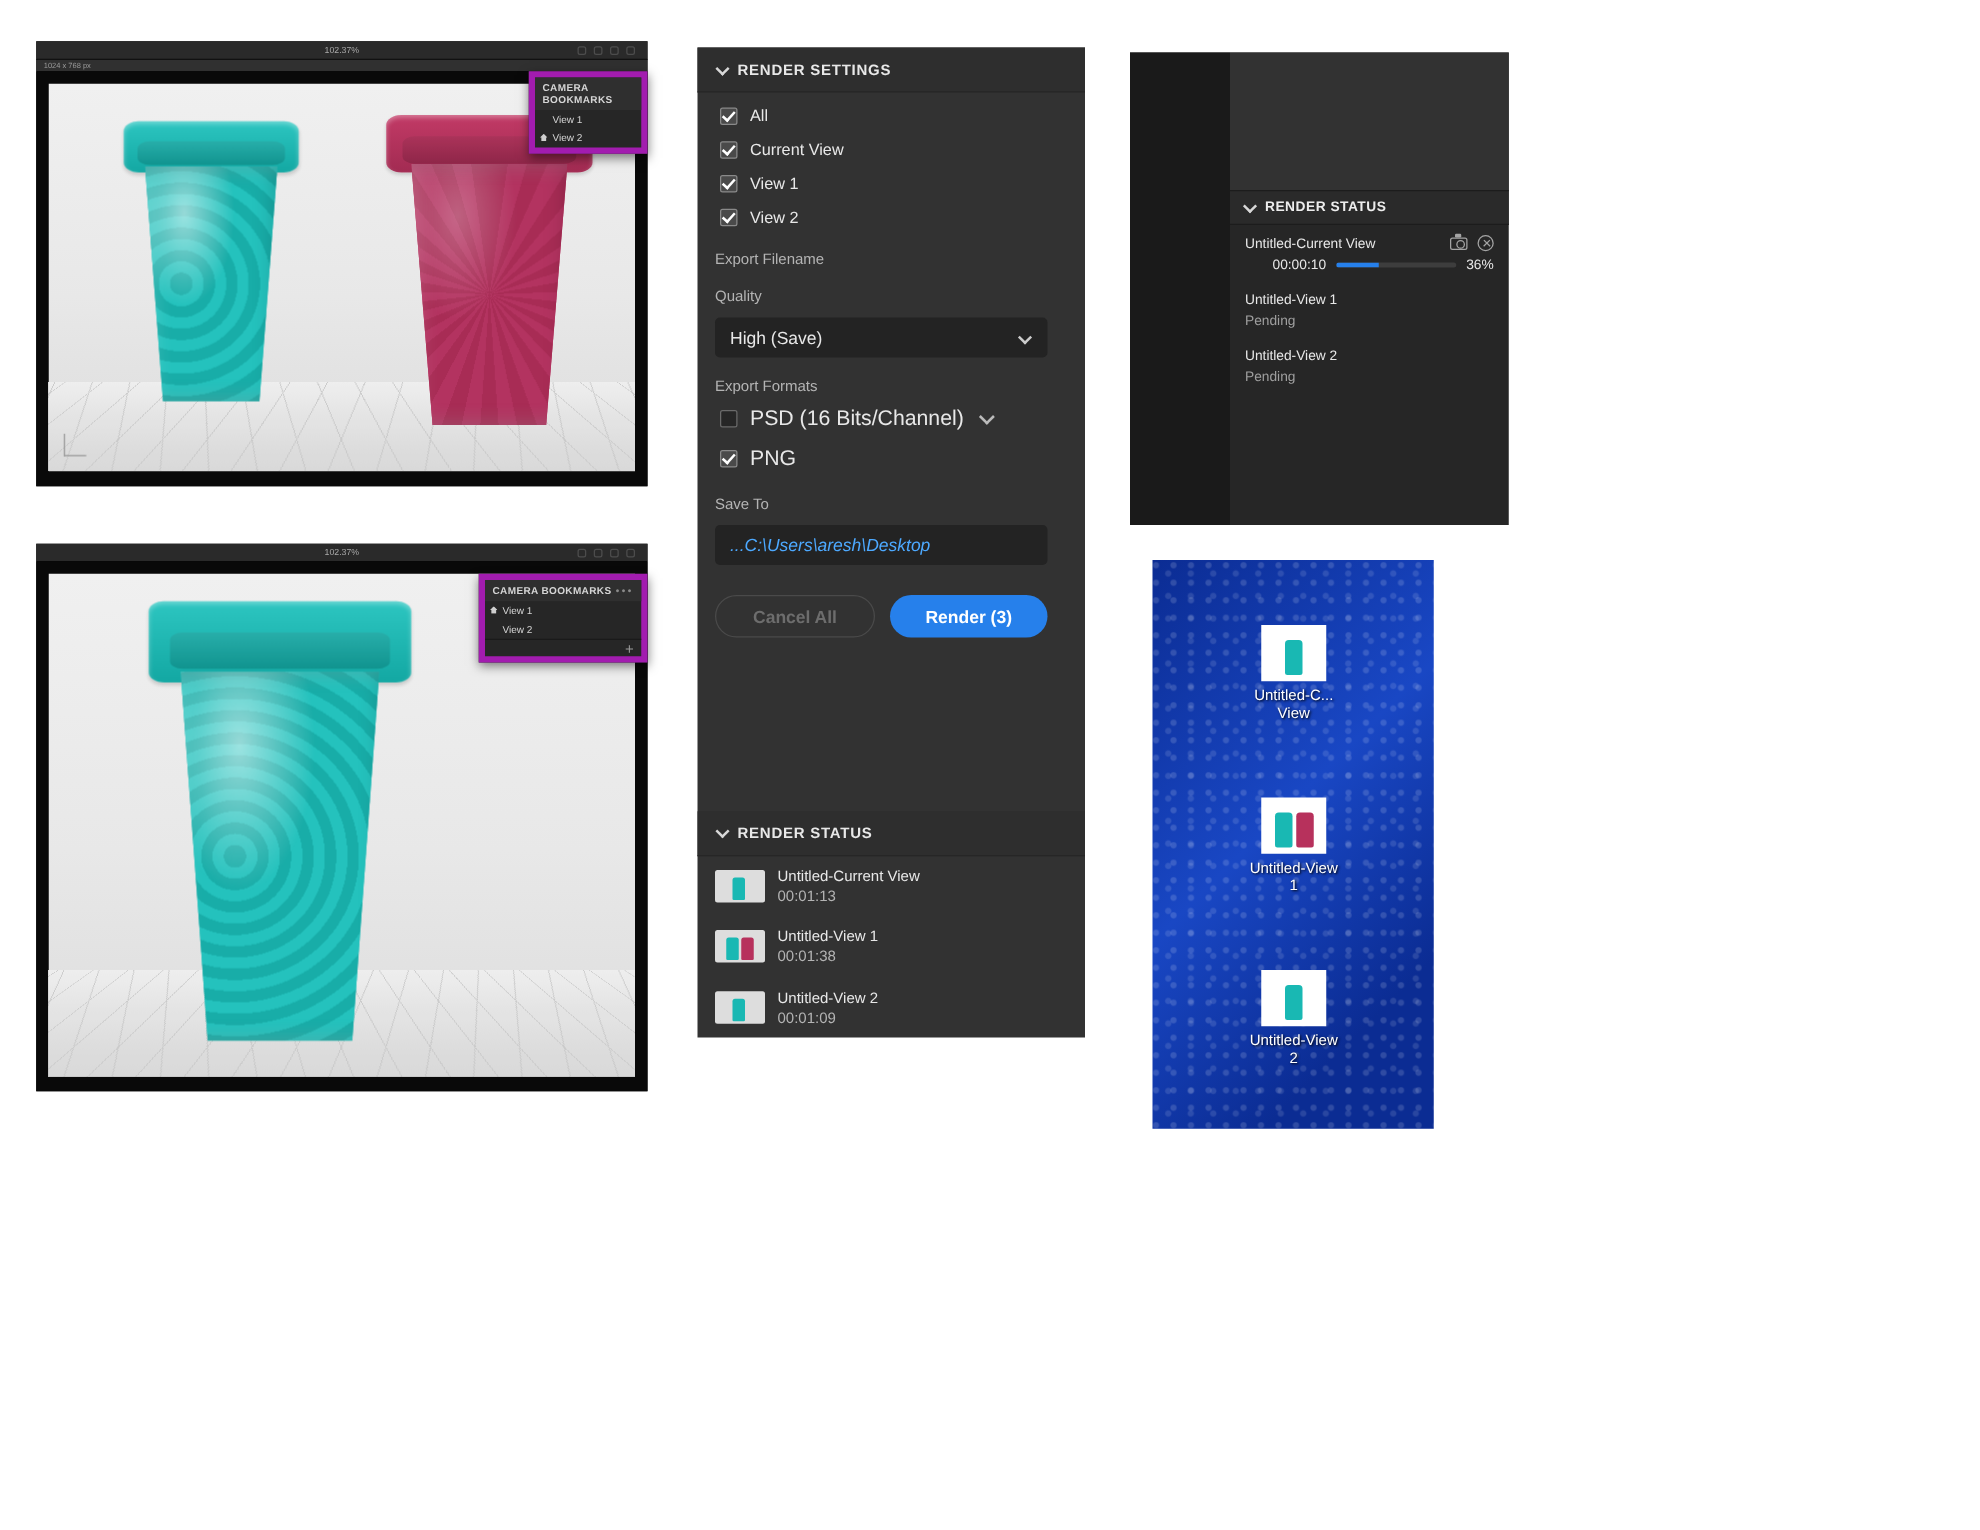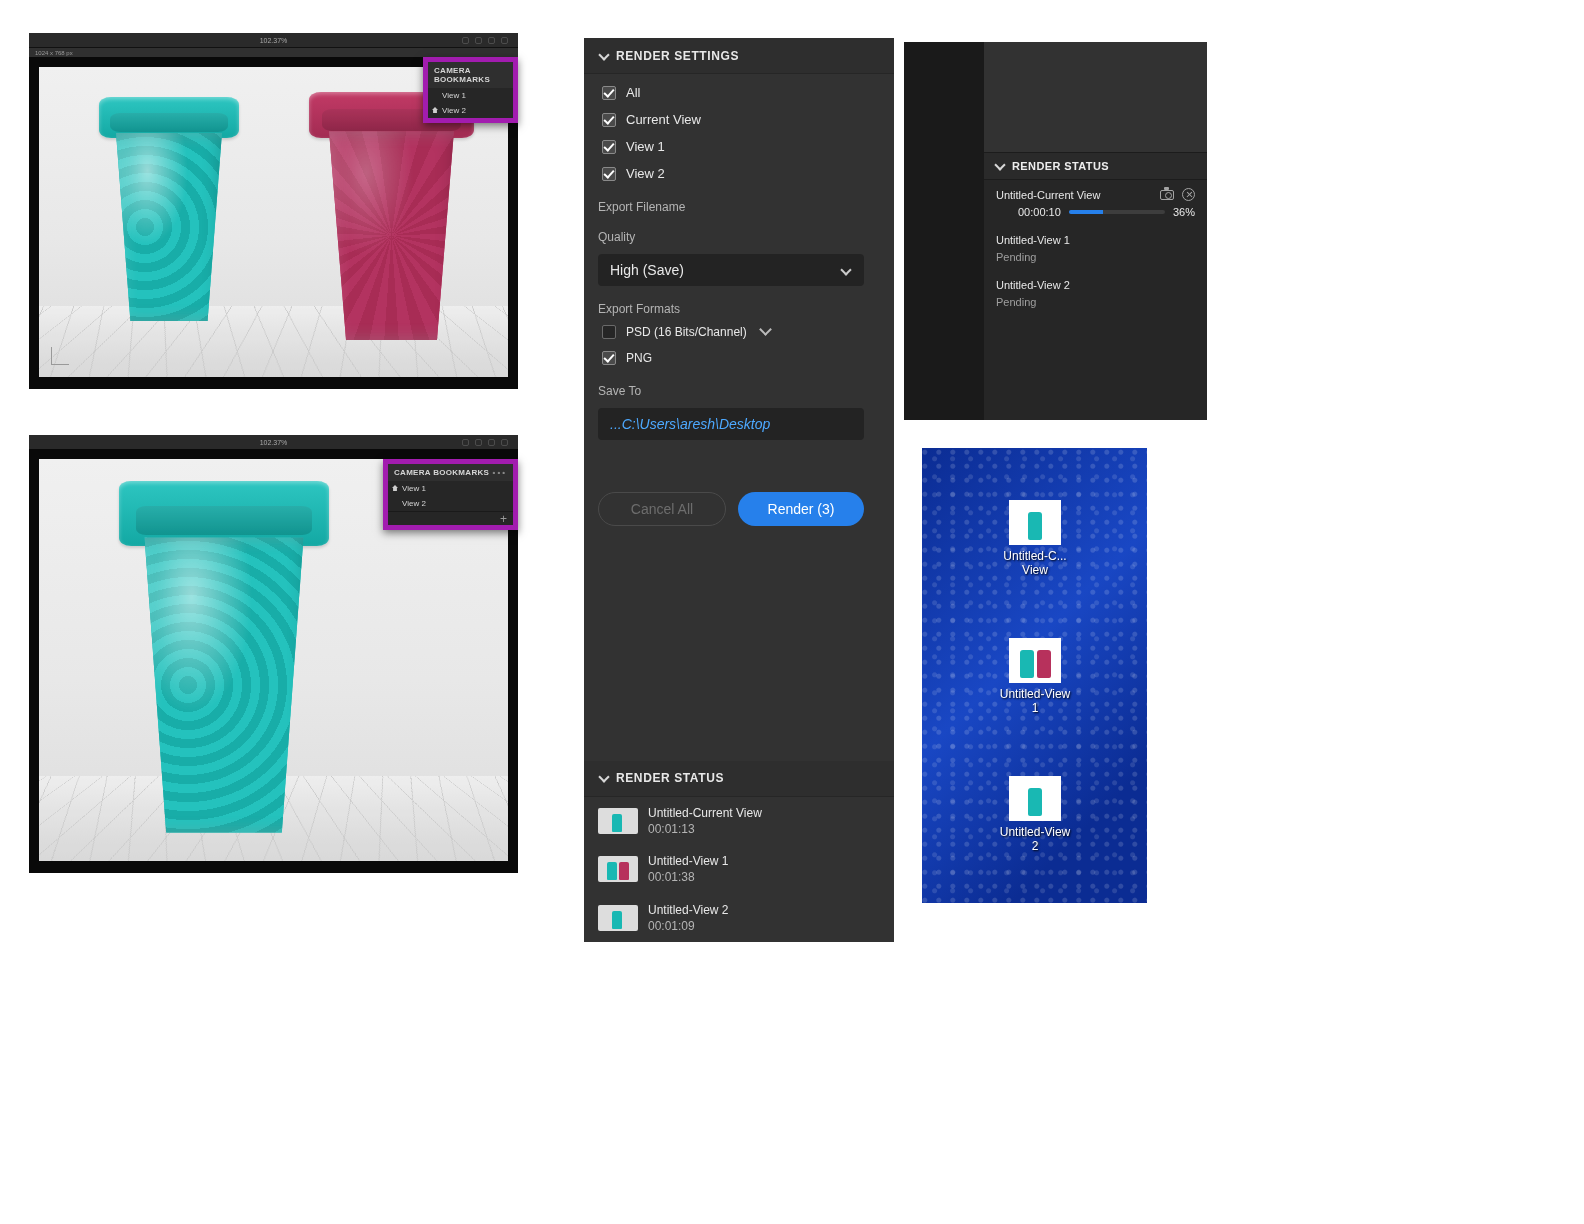--- a/index.html
+++ b/index.html
@@ -103,21 +103,21 @@
   .vp1 .bookmarks { right:0; top:0; width:95px;}
   .vp2 .bookmarks { right:0; top:10px; width:135px;}
   .bookmarks .bm-head { padding:4px 6px; font-weight:700; letter-spacing:.3px; background:#2f2f2f; display:flex; justify-content:space-between; align-items:center;}
   .bookmarks .bm-head .dots { letter-spacing:2px; opacity:.55;}
   .bookmarks .bm-item { padding:3px 6px 3px 14px; position:relative; cursor:default;}
   .bookmarks .bm-item.home::before { content:""; position:absolute; left:4px; top:4px; width:6px; height:6px; background:#cfcfcf; clip-path: polygon(50% 0, 100% 50%, 82% 50%, 82% 100%, 18% 100%, 18% 50%, 0 50%);}
   .bookmarks .bm-add { height:14px; display:flex; justify-content:flex-end; align-items:center; padding-right:6px; color:#999; font-size:12px; line-height:1; border-top:1px solid #1a1a1a;}
 
   
   .settings-panel {
-    position:absolute; left:584px; top:38px; width:310px; height:904px;
+    position:absolute; left:558px; top:38px; width:310px; height:792px;
     background:var(--bg-panel-dark); color:var(--text-bright);
   }
   .section-header {
     display:flex; align-items:center; gap:8px; height:36px; padding:0 14px;
     font-size:12px; font-weight:700; letter-spacing:.6px; color:var(--text-bright);
     border-bottom:1px solid #262626; background:#2e2e2e;
   }
   .chev { display:inline-block; width:10px; height:10px; position:relative;}
   .chev::before { content:""; position:absolute; left:2px; top:0; width:6px; height:6px; border-left:2px solid #d8d8d8; border-bottom:2px solid #d8d8d8; transform:rotate(-45deg);}
   .section-body { padding:8px 30px 14px 14px; display:flex; flex-direction:column; gap:6px;}
@@ -129,28 +129,28 @@
 
   .field-label { margin-top:10px; font-size:12px; color:var(--text-dim);}
   .text-input, .dropdown {
     margin-top:4px; height:32px; background:var(--bg-input); border:none; border-radius:4px;
     color:var(--text-bright); padding:0 12px; font-size:14px; display:flex; align-items:center; justify-content:space-between;
   }
   .text-input.link { color:var(--accent-link); font-style:italic;}
   .dropdown .dd-chev { width:12px; height:12px; position:relative;}
   .dropdown .dd-chev::before { content:""; position:absolute; left:2px; top:2px; width:6px; height:6px; border-right:2px solid #ccc; border-bottom:2px solid #ccc; transform:rotate(45deg);}
 
-  .format-row { display:flex; align-items:center; gap:10px; padding:3px 4px; font-size:12px;}
+  .format-row { display:flex; align-items:center; gap:10px; padding:3px 4px; font-size:17px;}
   .format-row .mini-dd { margin-left:4px;}
   .format-row .mini-dd::before { content:""; display:inline-block; width:7px; height:7px; border-right:2px solid #bbb; border-bottom:2px solid #bbb; transform:rotate(45deg); margin-bottom:2px;}
 
   .btn-row { display:flex; gap:12px; margin-top:18px;}
   .btn {
     flex:1; height:34px; border-radius:18px; display:flex; align-items:center; justify-content:center;
-    font-size:14px; font-weight:400; cursor:pointer;margin-top:28px;
+    font-size:14px; font-weight:700; cursor:pointer;
   }
   .btn.cancel { background:transparent; border:1px solid #4a4a4a; color:#6d6d6d;}
   .btn.render { background:var(--accent-blue); color:#fff; border:none;}
 
   .settings-panel .status-block { position:absolute; left:0; right:0; bottom:0;}
   .status-item { display:flex; gap:10px; padding:8px 14px; align-items:center;}
   .status-item .thumb { width:40px; height:26px; background:#ddd; border-radius:2px; position:relative; overflow:hidden; flex-shrink:0;}
   .status-item .thumb.two::before,
   .status-item .thumb.two::after,
   .status-item .thumb.one::before {

